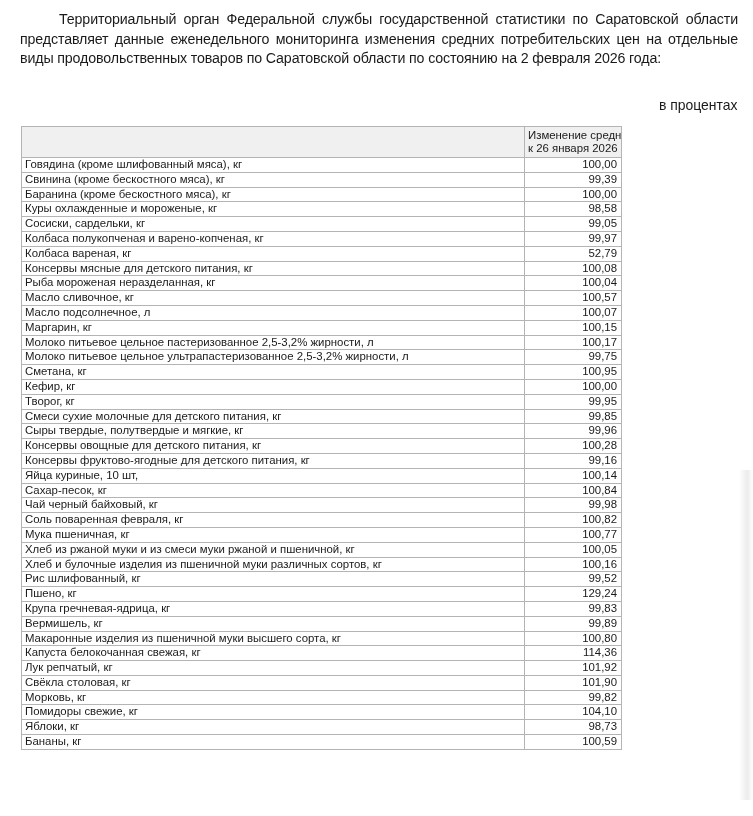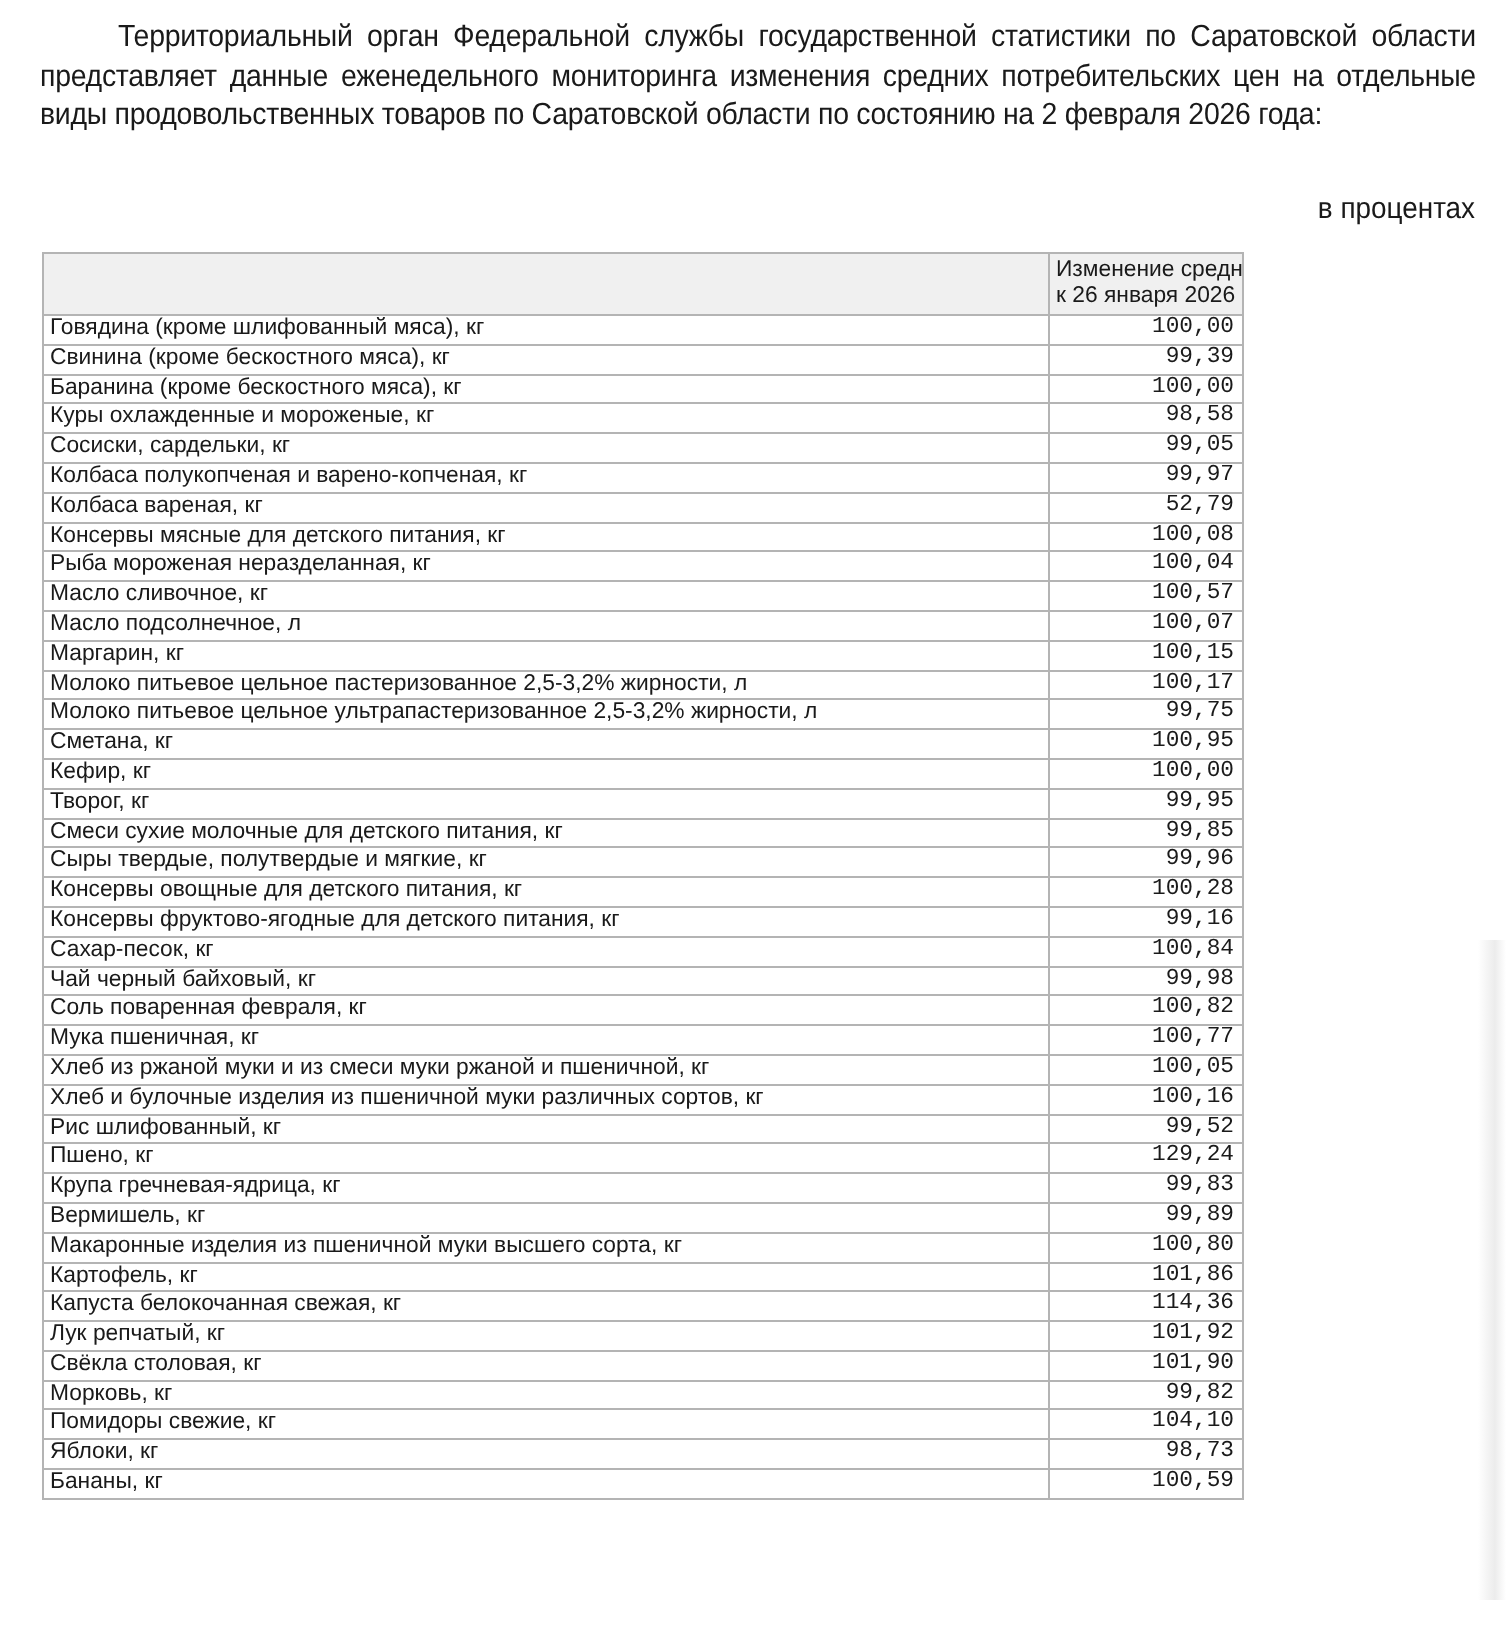--- a/index.html
+++ b/index.html
@@ -61,21 +61,20 @@
       height: 28px;
       line-height: 13px;
       padding-top: 1px;
       padding-bottom: 1px;
     }
     table.prices th.col-name { width: 496px; }
     table.prices th.col-val  { text-align: center; }
     table.prices td.val {
       text-align: right;
       padding-right: 4px;
-      font-family: Liberation Mono, monospace;
     }
     .hdr-line { display: block; }
     .curl {
       position: absolute;
       right: 0;
       top: 470px;
       width: 14px;
       height: 330px;
       background: linear-gradient(to right, rgba(255,255,255,0) 0%, rgba(200,200,200,0.35) 60%, rgba(255,255,255,0.9) 100%);
       pointer-events: none;
@@ -177,20 +176,24 @@
       </tr>
       <tr>
         <td>Консервы овощные для детского питания, кг</td>
         <td class="val">100,28</td>
       </tr>
       <tr>
         <td>Консервы фруктово-ягодные для детского питания, кг</td>
         <td class="val">99,16</td>
       </tr>
       <tr>
+        <td>Яйца куриные, 10 шт,</td>
+        <td class="val">100,14</td>
+      </tr>
+      <tr>
         <td>Сахар-песок, кг</td>
         <td class="val">100,84</td>
       </tr>
       <tr>
         <td>Чай черный байховый, кг</td>
         <td class="val">99,98</td>
       </tr>
       <tr>
         <td>Соль поваренная февраля, кг</td>
         <td class="val">100,82</td>
@@ -221,24 +224,20 @@
       </tr>
       <tr>
         <td>Вермишель, кг</td>
         <td class="val">99,89</td>
       </tr>
       <tr>
         <td>Макаронные изделия из пшеничной муки высшего сорта, кг</td>
         <td class="val">100,80</td>
       </tr>
       <tr>
-        <td>Картофель, кг</td>
-        <td class="val">101,86</td>
-      </tr>
-      <tr>
         <td>Капуста белокочанная свежая, кг</td>
         <td class="val">114,36</td>
       </tr>
       <tr>
         <td>Лук репчатый, кг</td>
         <td class="val">101,92</td>
       </tr>
       <tr>
         <td>Свёкла столовая, кг</td>
         <td class="val">101,90</td>

